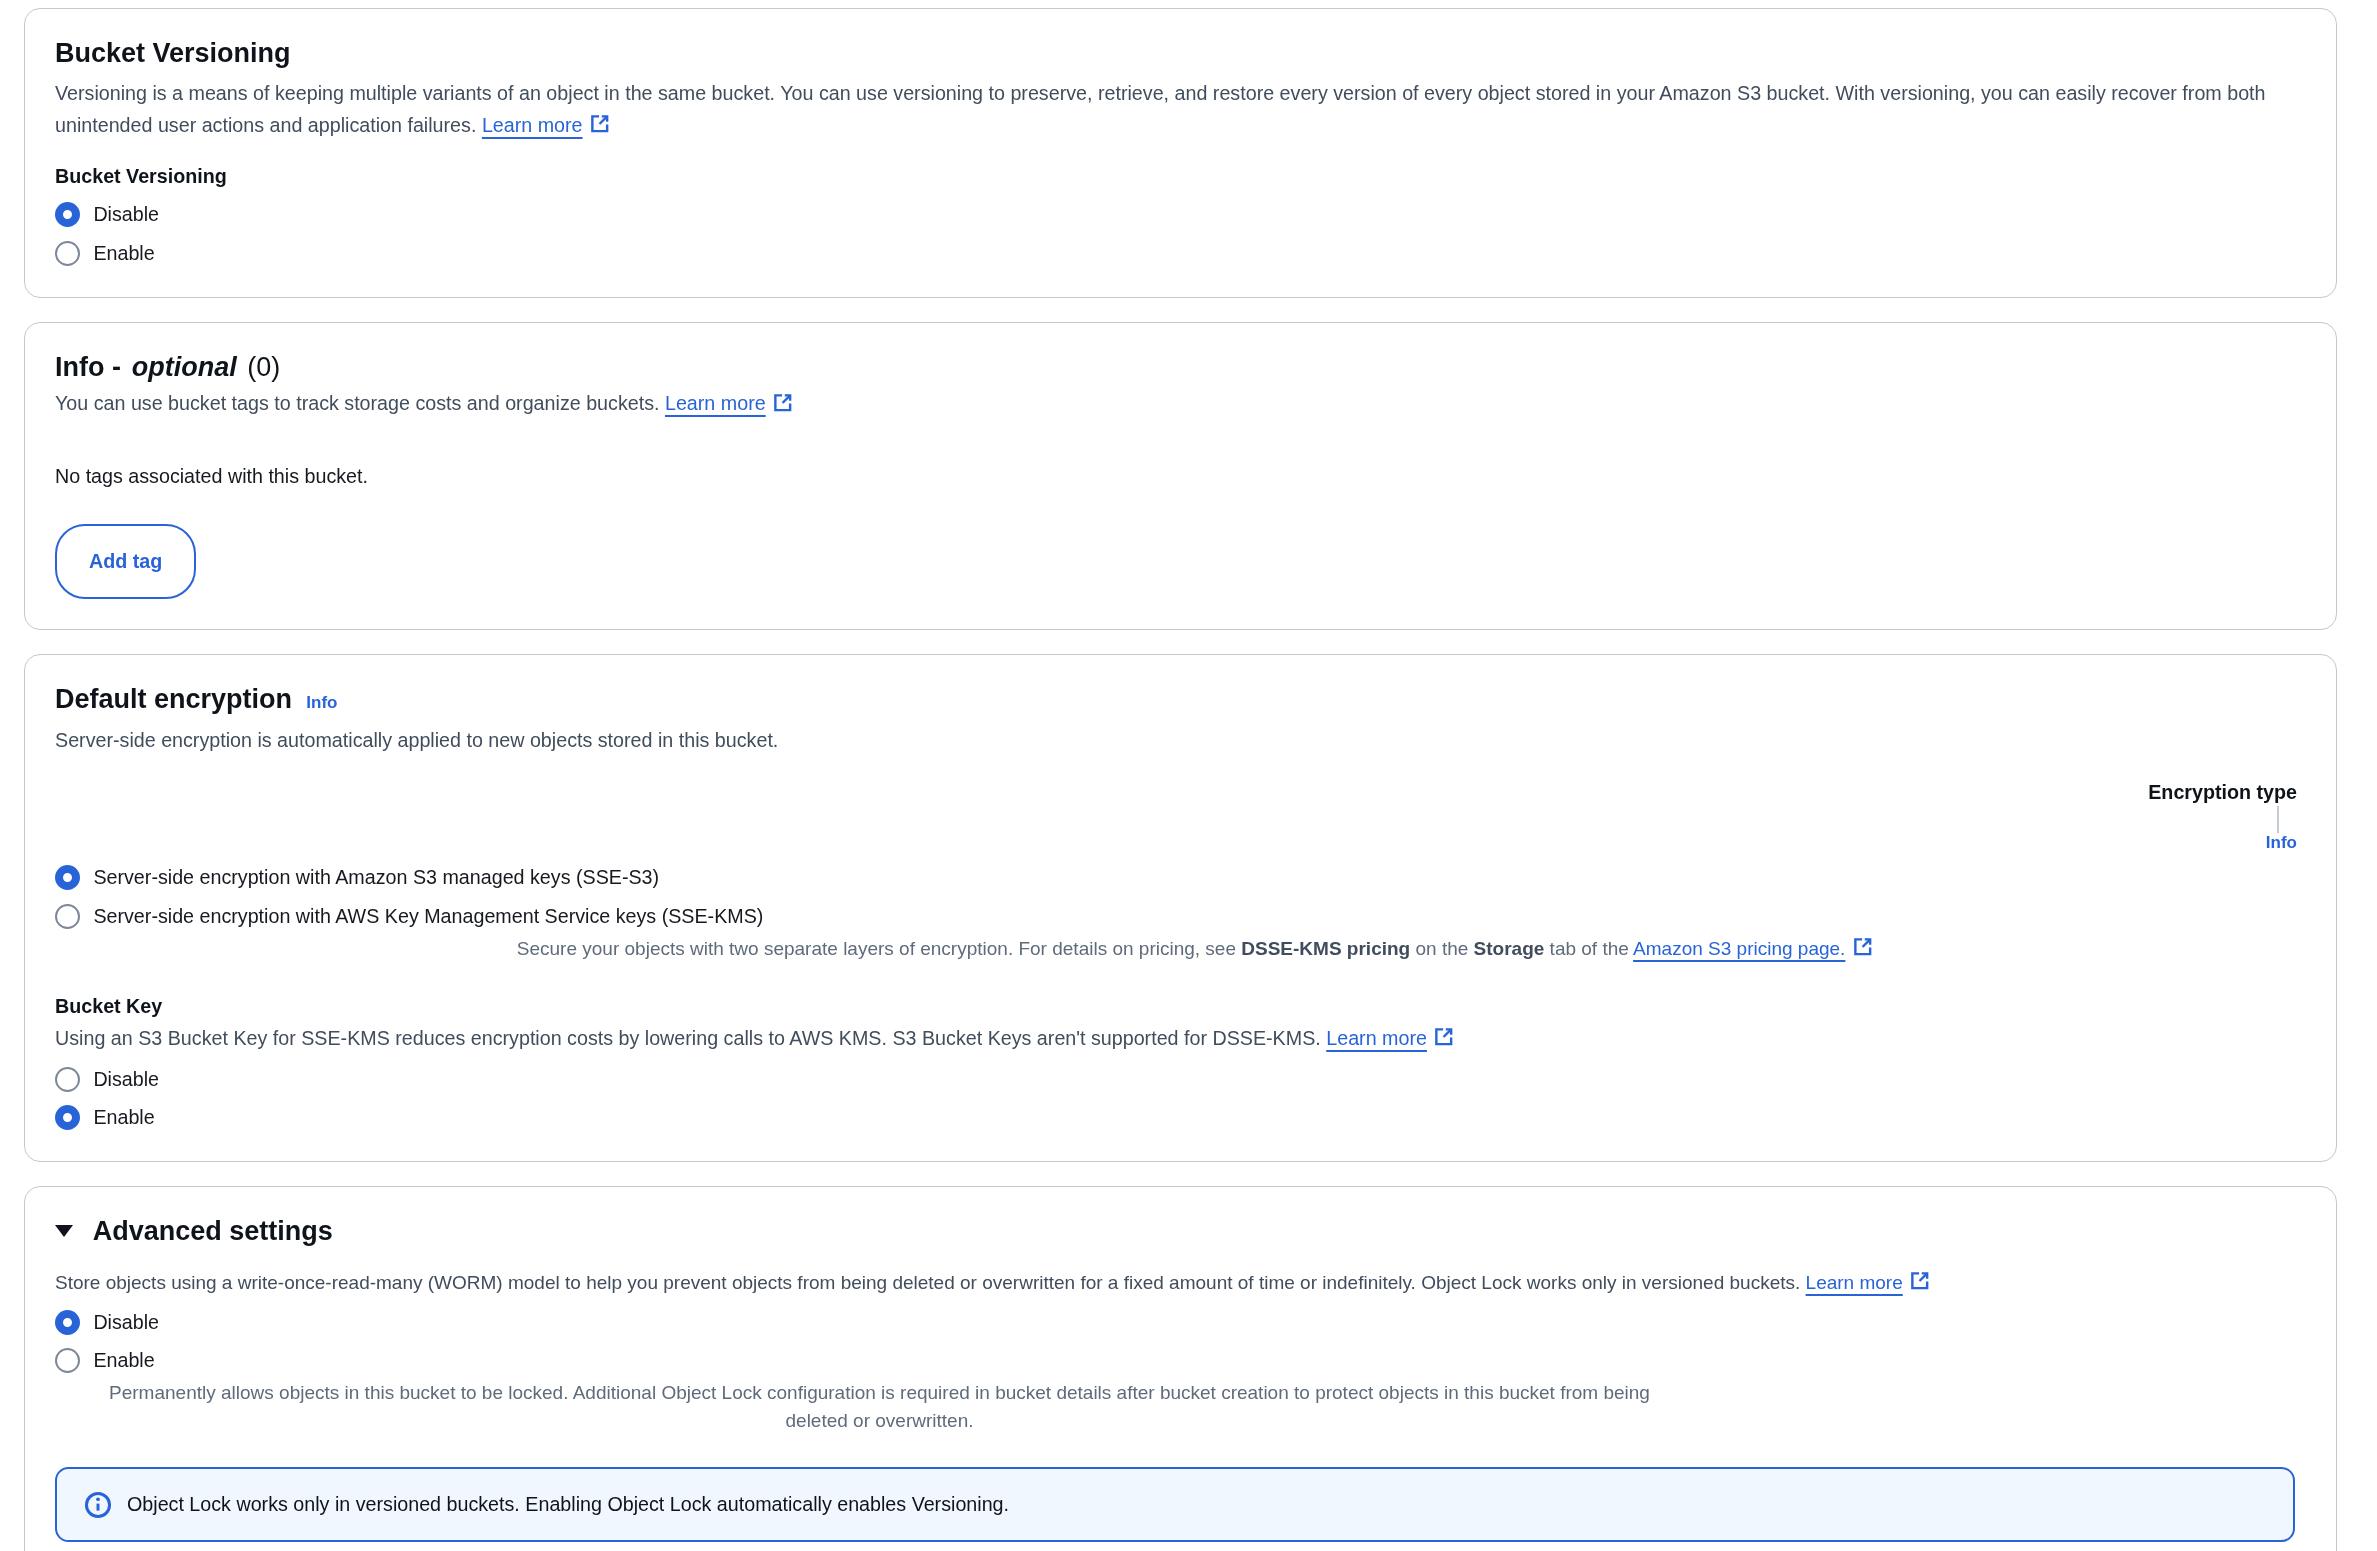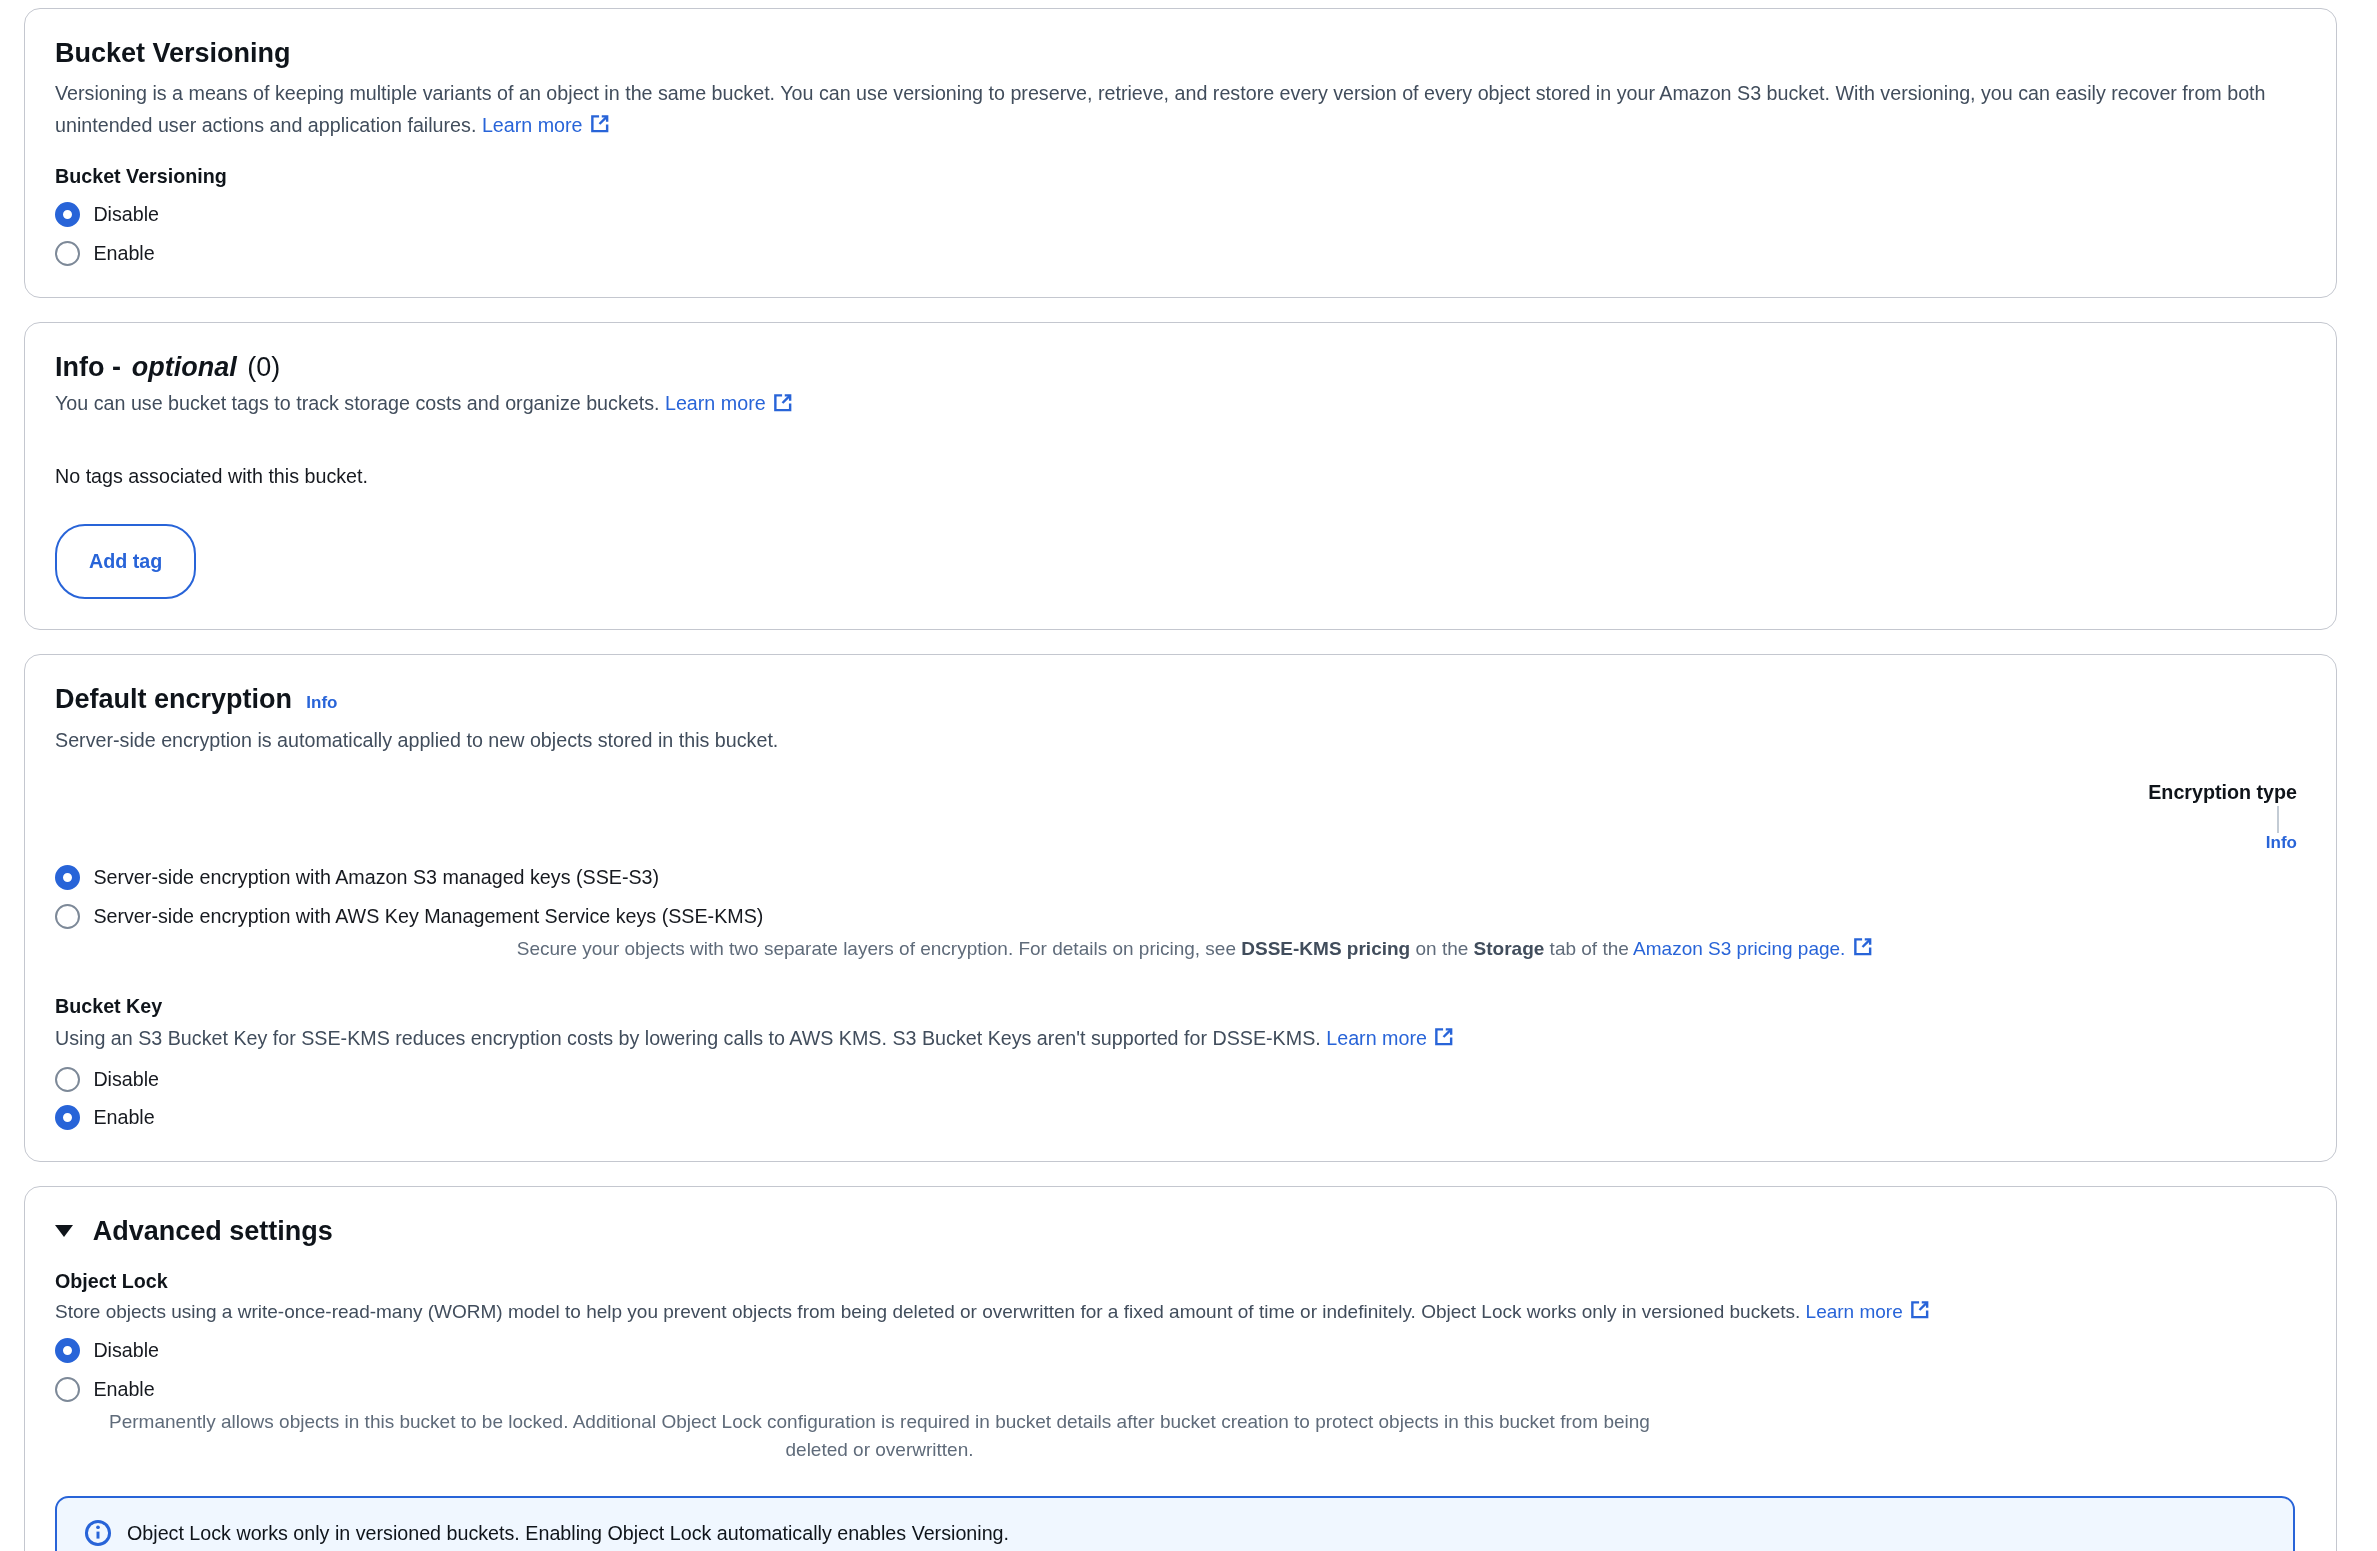--- a/index.html
+++ b/index.html
@@ -53,20 +53,21 @@
   }
   .desc{
     margin:7.2px 0 0 0;
     font-size:19.7px;
     line-height:32px;
     color:var(--body);
     max-width:2252px;
   }
   .link{
     color:var(--blue);
+    text-decoration:underline;
     text-underline-offset:4.5px;
     text-decoration-thickness:1.8px;
     cursor:pointer;
     white-space:nowrap;
   }
   .ext-icon{
     width:21.5px;height:21.5px;
     margin-left:6.3px;
     vertical-align:-2.7px;
     color:var(--blue);
@@ -227,21 +228,20 @@
       <span class="radio on"></span>
       <span class="radio-label">Enable</span>
     </div>
   </section>
 
   <section class="card">
     <div class="adv-header">
       <span class="caret"></span>
       <h2>Advanced settings</h2>
     </div>
-    <div class="field-label">Object Lock</div>
     <p class="desc" style="margin-top:1.8px;font-size:19px;line-height:29px"><span>Store objects using a write-once-read-many (WORM) model to help you prevent objects from being deleted or overwritten for a fixed amount of time or indefinitely. Object Lock works only in versioned buckets.</span>
       <a class="link"><span>Learn more</span><svg class="ext-icon" viewBox="0 0 16 16">
             <path d="M13.5 8.5v5h-11v-11h5" fill="none" stroke="currentColor" stroke-width="1.8"></path>
             <path d="M9.5 2.5h4v4" fill="none" stroke="currentColor" stroke-width="1.8"></path>
             <path d="M13.3 2.7L7.8 8.2" fill="none" stroke="currentColor" stroke-width="1.8"></path>
           </svg></a>
     </p>
     <div class="radio-row">
       <span class="radio on"></span>
       <span class="radio-label">Disable</span>

